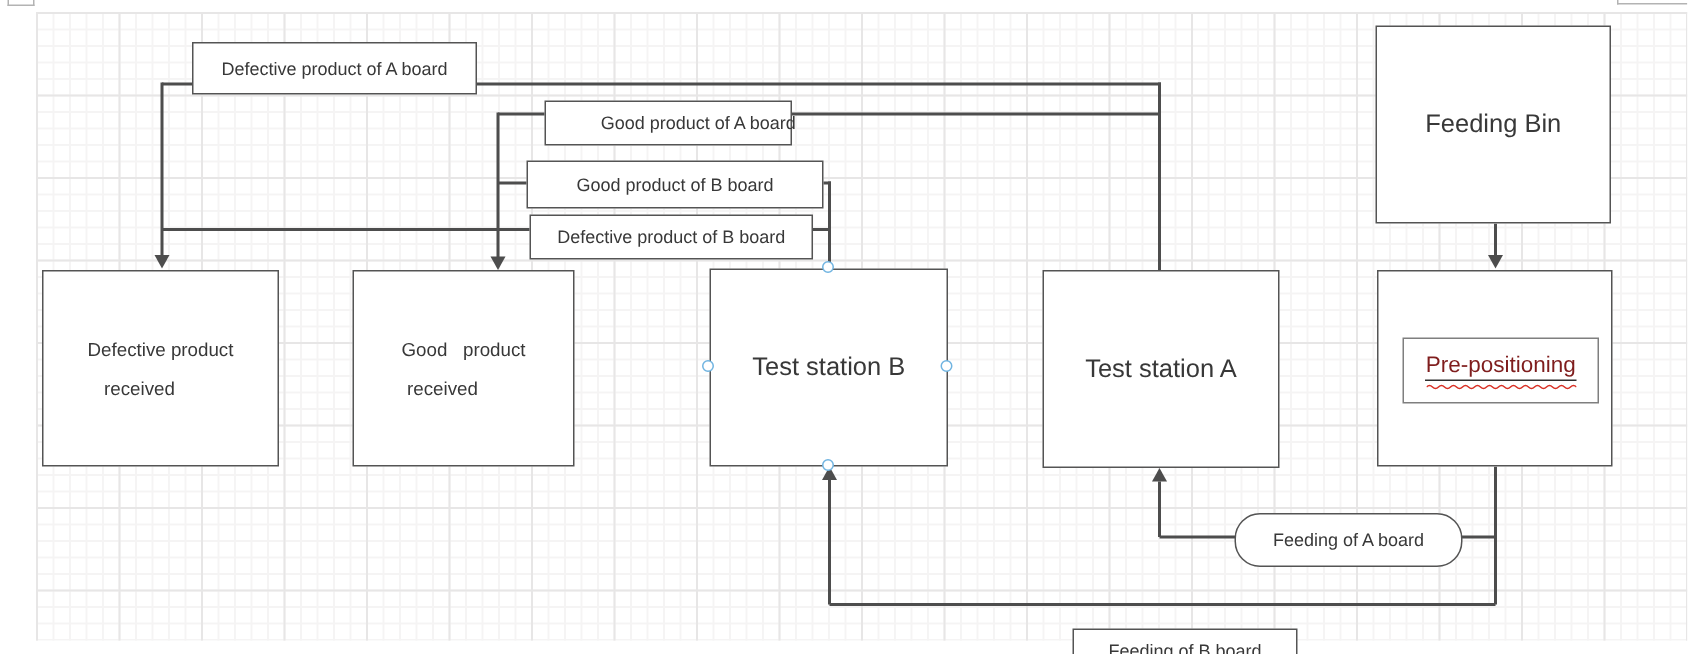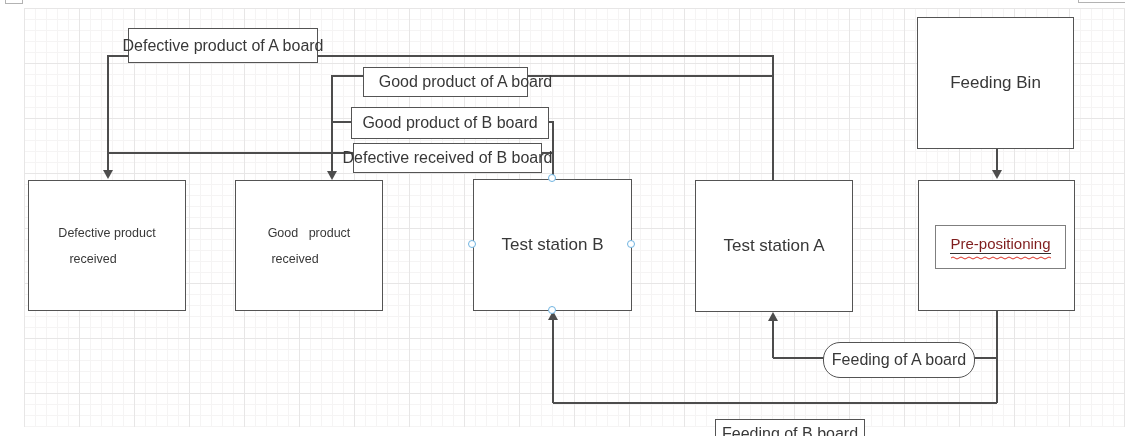--- a/index.html
+++ b/index.html
@@ -15,21 +15,21 @@
       linear-gradient(to right, #f5f4f4 1px, transparent 1px),
       linear-gradient(to bottom, #f5f4f4 1px, transparent 1px);
     background-size:55px 55px,55px 55px,11px 11px,11px 11px;
   }
   .line{position:absolute;background:#4d4d4d;}
   .shape{
     position:absolute;background:#ffffff;border:1.5px solid #545454;box-sizing:border-box;
     display:flex;flex-direction:column;align-items:center;justify-content:center;
     text-align:center;color:#383838;
   }
-  .label-box{font-size:16px;white-space:nowrap;}
+  .label-box{font-size:12px;white-space:nowrap;}
   .big-box{font-size:17px;}
   .recv-line{white-space:pre-wrap;line-height:26px;font-size:12.5px;}
   .recv-line2{transform:translateX(-14px);}
   .arrow{position:absolute;width:0;height:0;}
   .arrow-down{border-left:5px solid transparent;border-right:5px solid transparent;border-top:9px solid #4d4d4d;}
   .arrow-up{border-left:5px solid transparent;border-right:5px solid transparent;border-bottom:9px solid #4d4d4d;}
   .handle{
     position:absolute;width:6px;height:6px;border:1.5px solid #70b4e1;border-radius:50%;
     background:#ffffff;box-sizing:content-box;
   }
@@ -76,21 +76,21 @@
   <div class="shape label-box" style="left:128px;top:28px;width:190px;height:35px;">
     <span>Defective product of A board</span>
   </div>
   <div class="shape label-box" style="left:363px;top:67px;width:165px;height:30px;padding-left:40px;">
     <span>Good product of A board</span>
   </div>
   <div class="shape label-box" style="left:351px;top:107px;width:198px;height:32px;">
     <span>Good product of B board</span>
   </div>
   <div class="shape label-box" style="left:353px;top:143px;width:189px;height:30px;">
-    <span>Defective received of B board</span>
+    <span>Defective product of B board</span>
   </div>
   <div class="shape label-box" style="left:823px;top:342px;width:152px;height:36px;border-radius:17px;">
     <span>Feeding of A board</span>
   </div>
   <div class="shape label-box" style="left:715px;top:390px;width:150px;height:30px;margin-top:29px;">
     <span>Feeding of B board</span>
   </div>
 
   <div class="shape" style="left:28px;top:180px;width:158px;height:131px;">
     <span class="recv-line">Defective product</span>

